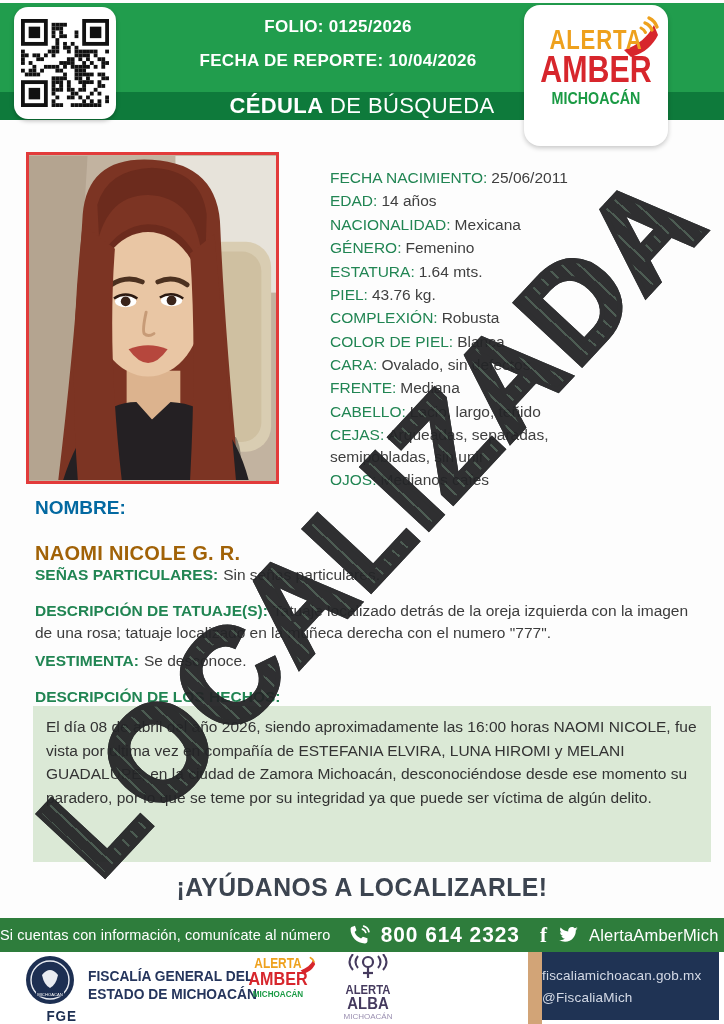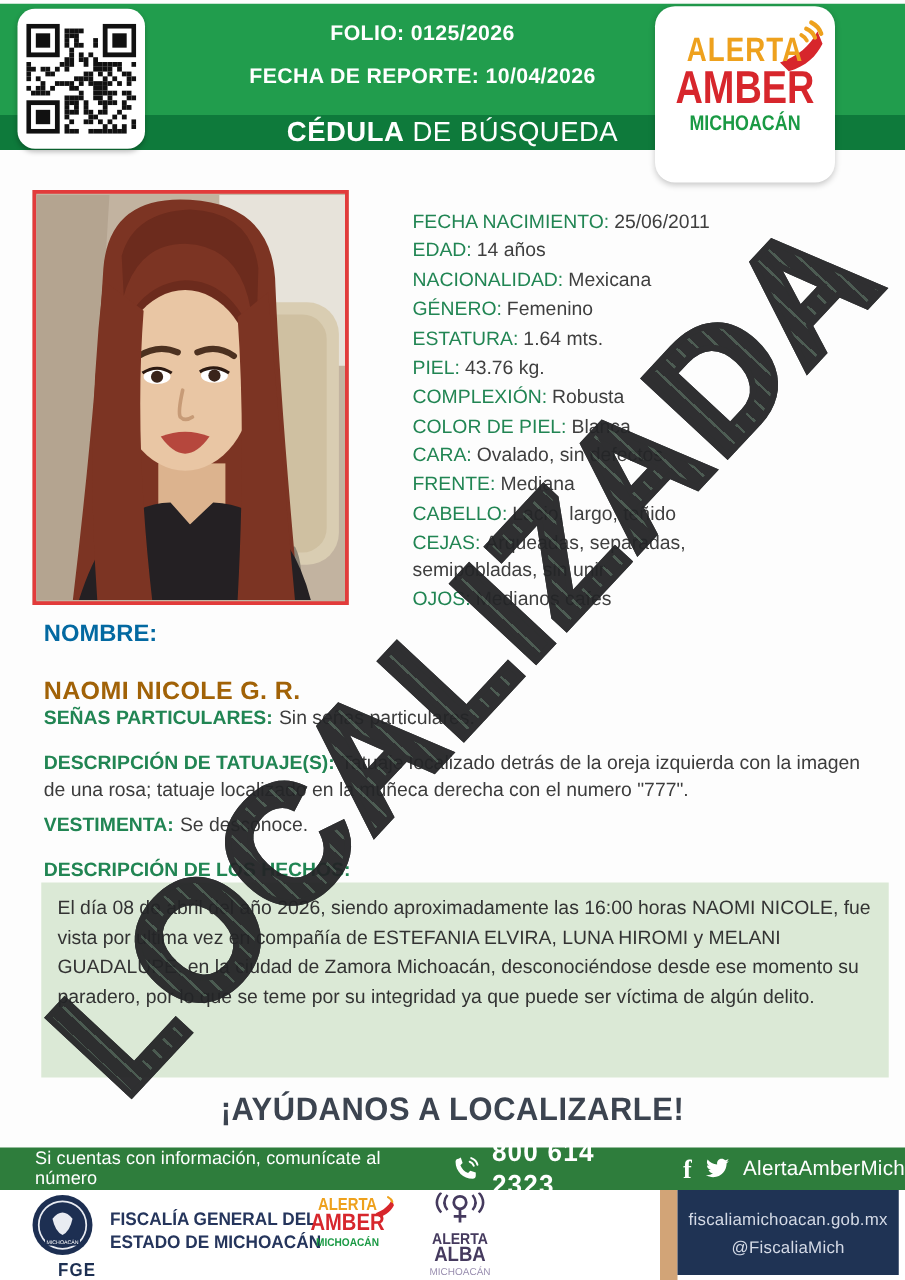--- a/index.html
+++ b/index.html
@@ -53,21 +53,21 @@
   .watermark{position:absolute;left:372px;top:523px;transform:translate(-50%,-50%) rotate(-47deg);
              white-space:nowrap;font-weight:bold;font-size:132px;letter-spacing:4px;z-index:50;
              background:repeating-linear-gradient(90deg,#242527 0 10px,#44544a 10px 12px);
              -webkit-background-clip:text;background-clip:text;color:transparent;
              -webkit-text-stroke:5px #242527;opacity:.95;pointer-events:none;}
 
   
   .help-line{position:absolute;left:0;top:872px;width:724px;text-align:center;
              font-size:26px;font-weight:bold;color:#3c4450;transform:scaleX(.95);letter-spacing:.5px;}
   .contact{position:absolute;left:0;top:918px;width:724px;height:34px;background:#2e7d3c;
-           display:flex;align-items:center;color:#fff;box-sizing:border-box;padding-left:28px;}
+           display:flex;align-items:center;color:#fff;box-sizing:border-box;}
   .contact .msg{font-size:14.5px;letter-spacing:.1px;}
   .contact .phone-icon{width:22px;height:22px;margin-left:18px;margin-right:7px;}
   .contact .phone{font-size:22px;font-weight:bold;letter-spacing:1px;transform:scaleX(.95);}
   .contact .fb{font-family:"Liberation Serif","DejaVu Serif",serif;font-weight:bold;font-size:21px;margin-left:16px;line-height:20px;}
   .contact .tw{width:24px;height:20px;margin-left:9px;}
   .contact .handle{font-size:16.5px;margin-left:9px;letter-spacing:.2px;}
 
   .footer{position:absolute;left:0;top:952px;width:724px;height:72px;background:#fff;}
   .seal{position:absolute;left:18px;top:3px;width:62px;height:66px;text-align:right;}
   .seal-fge{font-size:15px;font-weight:bold;color:#1d2f52;letter-spacing:1px;margin-top:-4px;transform:scaleX(.9);}
@@ -77,21 +77,21 @@
   .amber-mini .m2{color:#d7262c;font-size:19px;font-weight:bold;transform:scaleX(.85);line-height:18px;}
   .amber-mini .m3{color:#1a9a44;font-size:9px;font-weight:bold;transform:scaleX(.9);line-height:10px;margin-top:1px;}
   .mini-horn{position:absolute;right:2px;top:-2px;width:18px;height:20px;}
   .alba{position:absolute;left:330px;top:2px;width:76px;text-align:center;color:#453a5e;}
   .alba svg{width:44px;height:26px;}
   .alba .a1{font-size:12.5px;font-weight:bold;line-height:12px;transform:scaleX(.9);}
   .alba .a2{font-size:16.5px;font-weight:bold;line-height:15px;transform:scaleX(.9);}
   .alba .a3{font-size:8px;color:#9a8fb0;line-height:9px;margin-top:1px;}
   .tan-strip{position:absolute;left:528px;top:0;width:14px;height:72px;background:#d2a477;}
   .navy-box{position:absolute;left:542px;top:0;width:177px;height:68px;background:#1f3354;
-            display:flex;flex-direction:column;align-items:center;justify-content:center;gap:7px;}
+            display:flex;flex-direction:column;justify-content:center;gap:7px;}
   .navy-box div{color:#d4dae6;font-size:13.5px;letter-spacing:.2px;}
 </style>
 </head>
 <body>
 
 <div class="page">
 
   <div class="band-top">
     <div class="head-lines">
       <div class="folio">FOLIO: 0125/2026</div>

